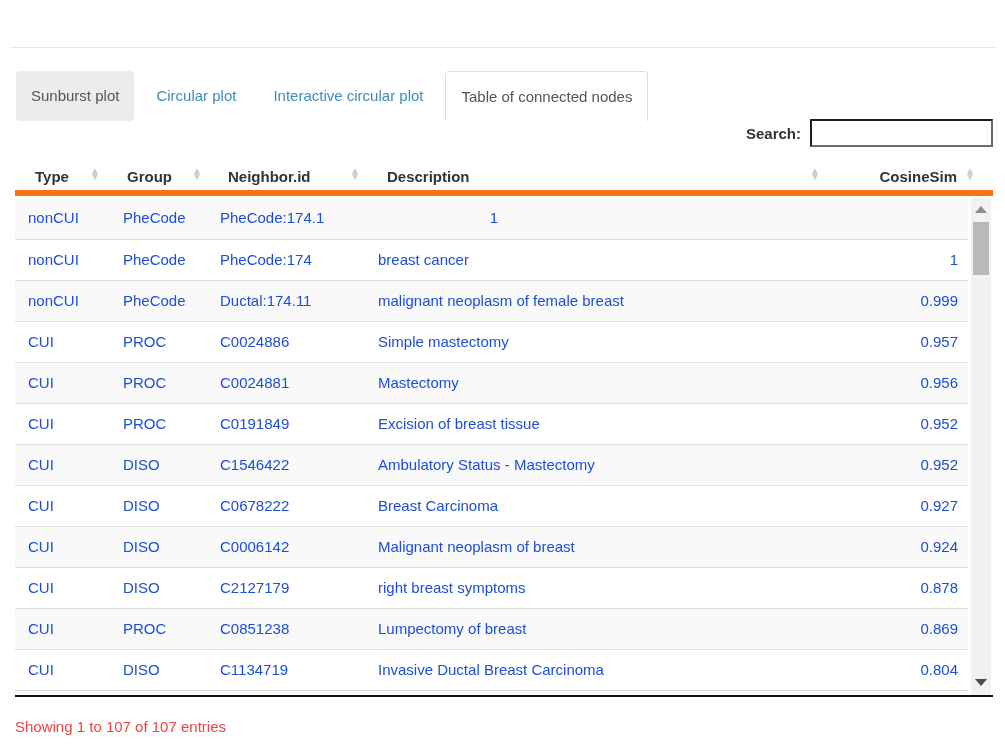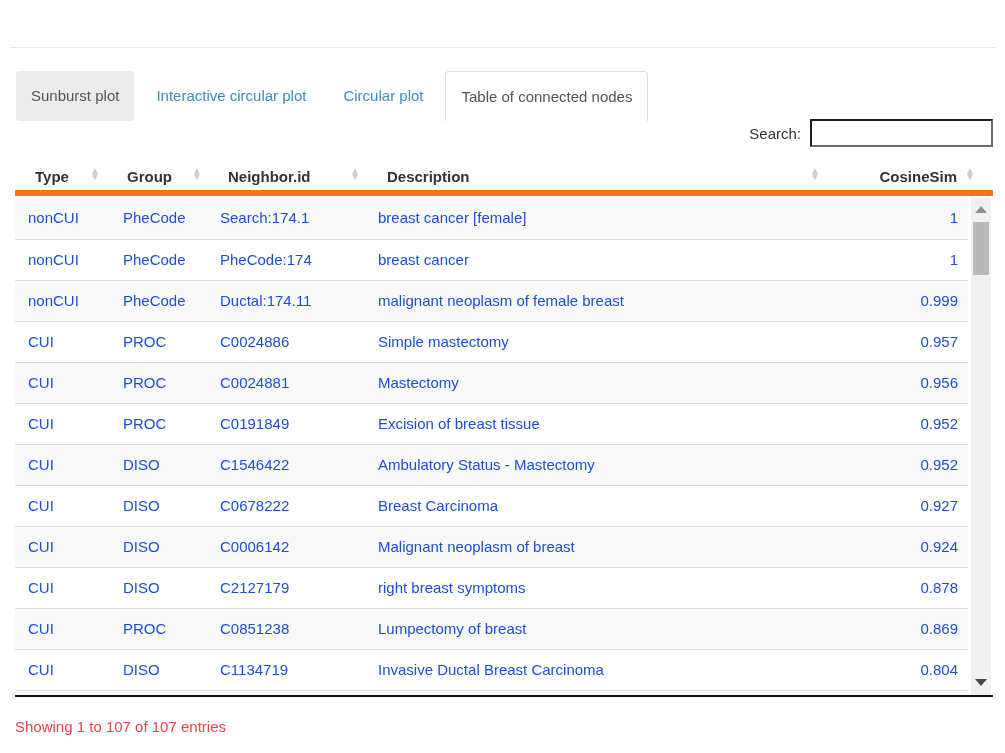--- a/index.html
+++ b/index.html
@@ -11,21 +11,21 @@
   
   .tabs { position:absolute; top:71px; left:16px; display:flex; align-items:stretch; }
   .tab { font-size:15px; line-height:21px; padding:14px 15px; margin-right:7px;
          border-radius:4px 4px 0 0; cursor:pointer; white-space:nowrap; }
   .tab.highlight { background:#ececec; color:#555; border-radius:4px; }
   .tab.link { color:#3c8dbc; }
   .tab.active { background:#fff; border:1px solid #ddd; border-bottom:none; color:#555; margin-right:13px; }
 
   
   .search-bar { position:absolute; top:119px; right:12px; height:28px; display:flex; align-items:center; }
-  .search-label { font-weight:normal; font-size:15px; margin-right:9px; color:#333; }
+  .search-label { font-weight:bold; font-size:15px; margin-right:9px; color:#333; }
   .search-input { width:183px; height:28px; border:2px solid; border-color:#1f1f1f #6b6b6b #6b6b6b #1f1f1f;
                   font-size:15px; padding:0 7px; outline:none; font-family:"Liberation Sans", sans-serif; }
 
   
   .thead { position:absolute; top:158px; left:15px; width:978px; height:38px;
            border-bottom:6px solid #f97316; display:flex; }
   .th { position:relative; font-weight:bold; font-size:15px; line-height:37px; cursor:pointer; white-space:nowrap; }
   .th.col0 { width:95px;  padding-left:20px; }
   .th.col1 { width:102px; padding-left:17px; }
   .th.col2 { width:158px; padding-left:16px; }
@@ -63,22 +63,22 @@
 
   .info { position:absolute; top:718px; left:15px; font-size:15px; color:#ef4444; }
 </style>
 </head>
 <body>
 
 <div class="top-divider"></div>
 
 <div class="tabs">
   <div class="tab highlight">Sunburst plot</div>
+  <div class="tab link">Circular plot</div>
   <div class="tab link">Interactive circular plot</div>
-  <div class="tab link">Circular plot</div>
   <div class="tab active">Table of connected nodes</div>
 </div>
 
 <div class="search-bar">
   <span class="search-label">Search:</span>
   <input class="search-input" type="text" value="" style="">
 </div>
 
 <div class="thead">
   <div class="th col0">
@@ -115,22 +115,21 @@
         <span>▲</span>
         <span>▼</span>
       </span>
   </div>
 </div>
 
 <div class="tbody">
     <div class="tr odd">
       <div class="td col0">nonCUI</div>
       <div class="td col1">PheCode</div>
-      <div class="td col2">Search:174.1</div>
-      <div class="td col3">breast cancer [female]</div>
+      <div class="td col2">PheCode:174.1</div>
       <div class="td col4">1</div>
     </div>
     <div class="tr even">
       <div class="td col0">nonCUI</div>
       <div class="td col1">PheCode</div>
       <div class="td col2">PheCode:174</div>
       <div class="td col3">breast cancer</div>
       <div class="td col4">1</div>
     </div>
     <div class="tr odd">

